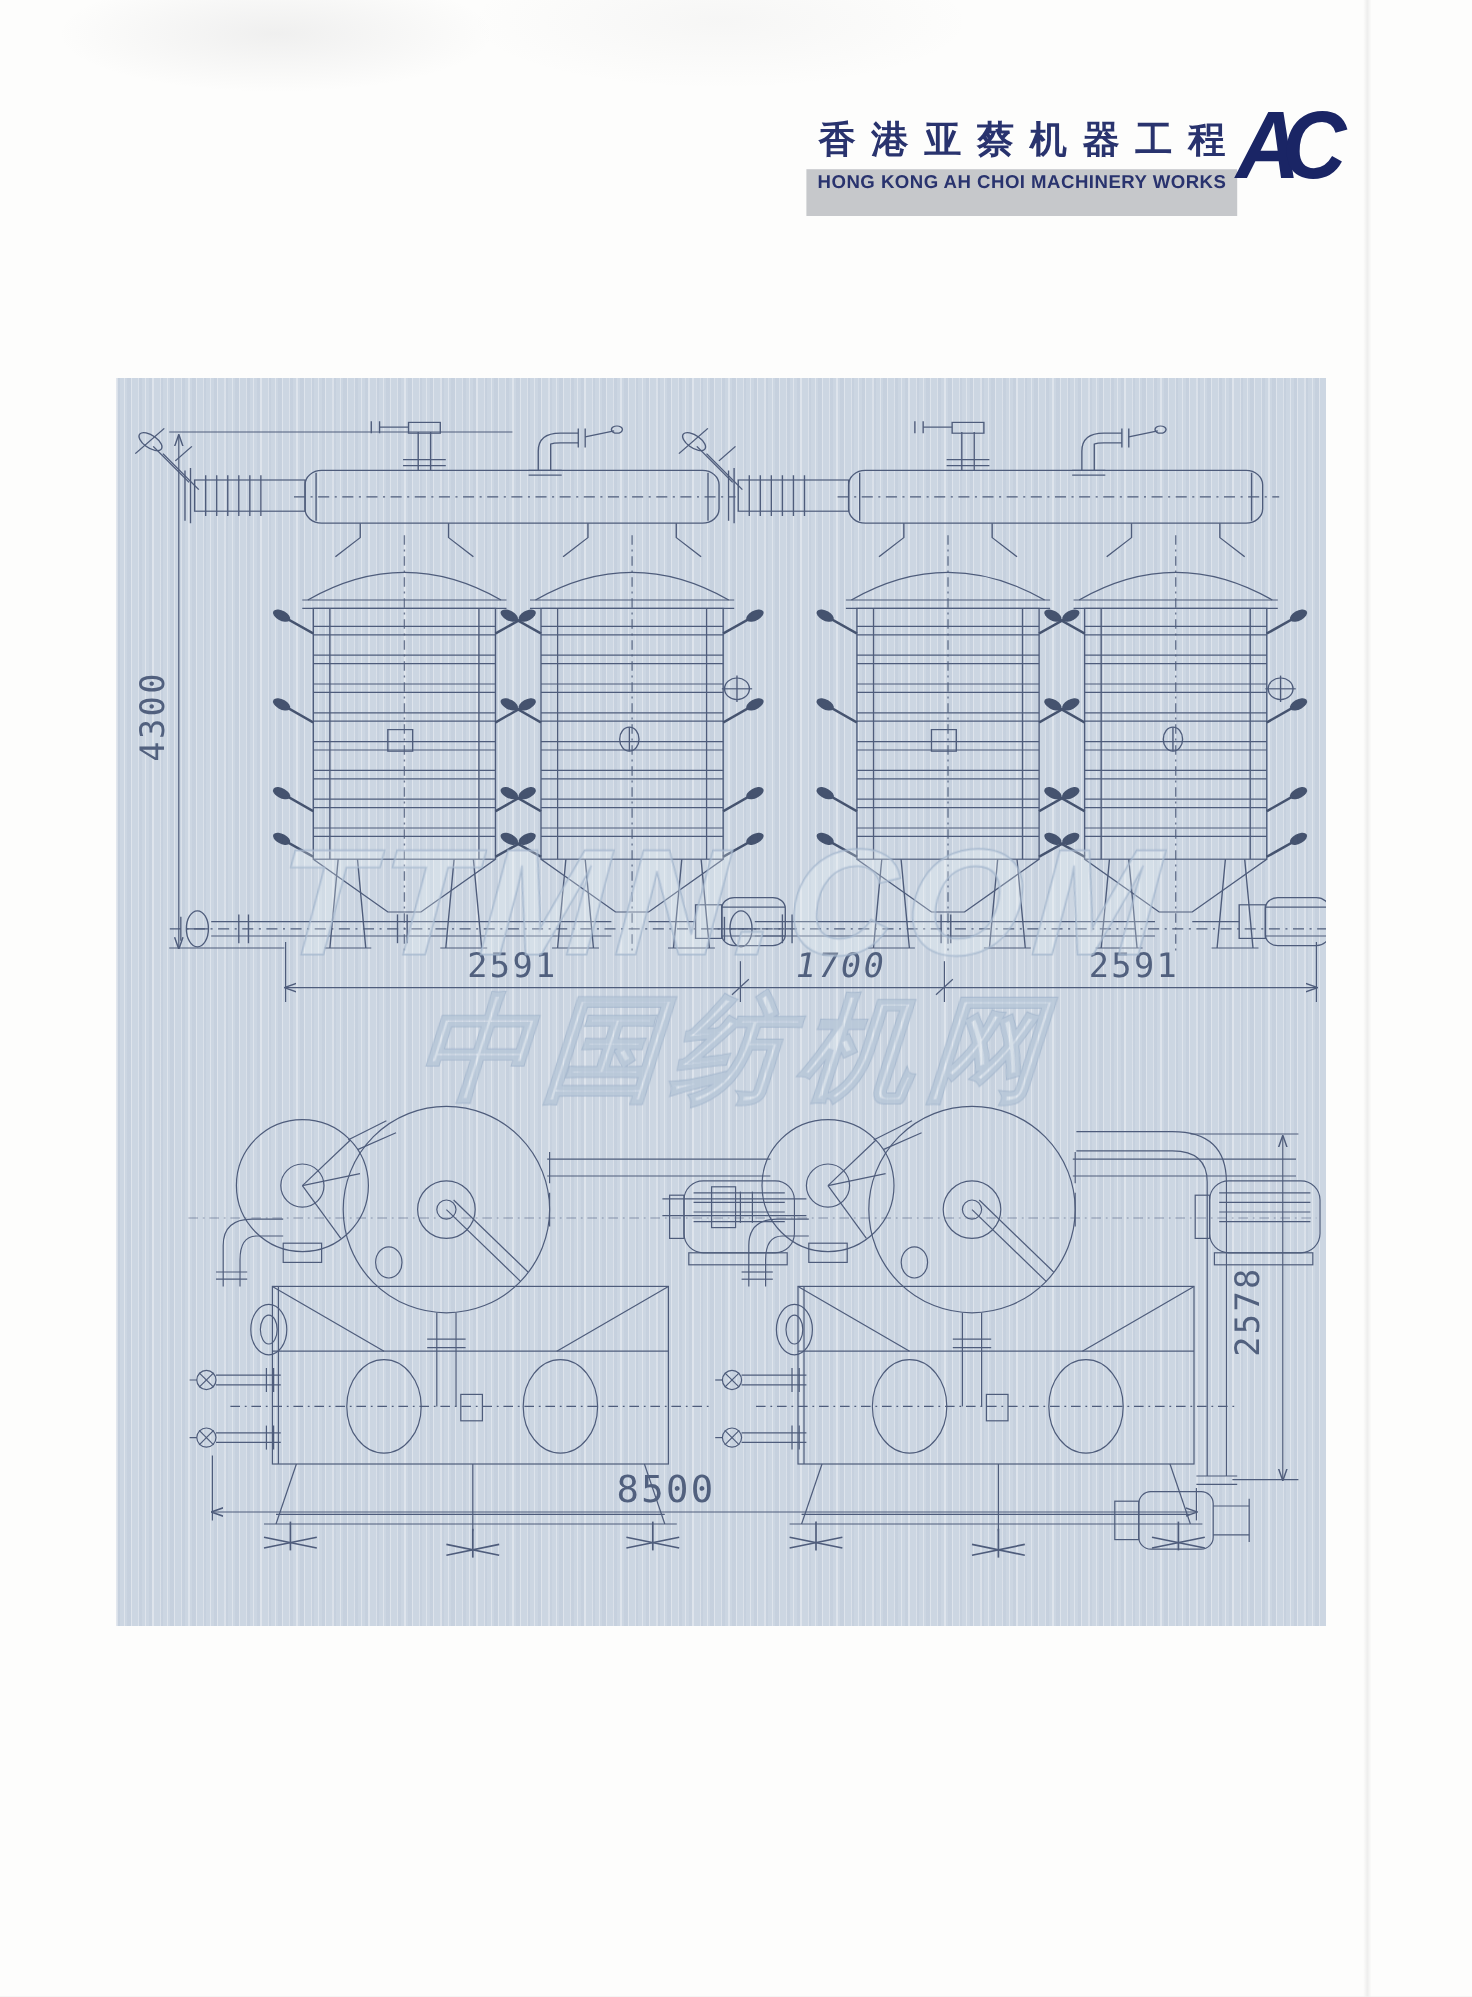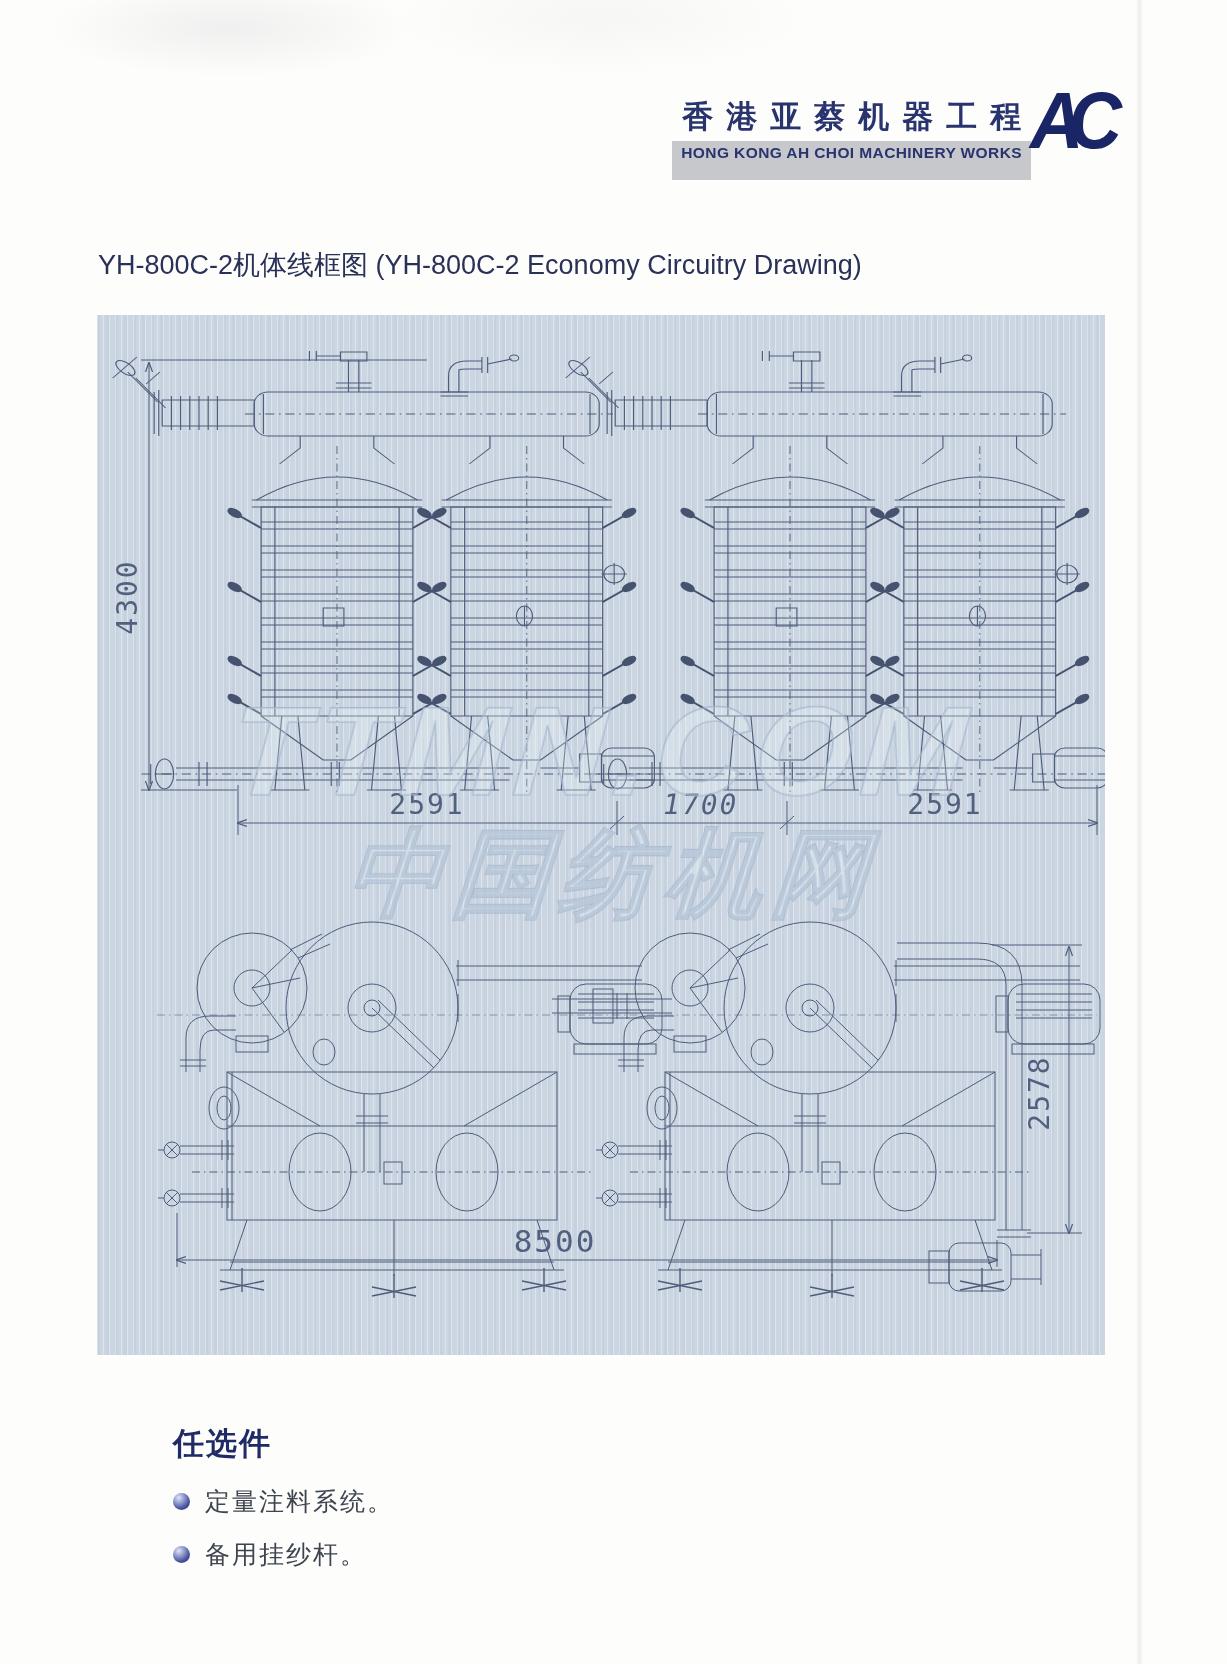--- a/index.html
+++ b/index.html
@@ -84,21 +84,20 @@
 
 <div class="page">
   <div class="crease"></div>
 
   <div class="brand">
     <div class="brand-cn">香港亚蔡机器工程</div>
     <div class="brand-en">HONG KONG AH CHOI MACHINERY WORKS</div>
   </div>
   <div class="brand-logo">AC</div>
 
-  <div class="page-title">YH-800C-2机体线框图  (YH-800C-2 Economy Circuitry Drawing)</div>
 
   <div class="panel">
     <svg width="1008" height="1040" viewBox="0 0 1008 1040">
       <defs>
         <marker id="arr" viewBox="0 0 10 10" refX="9" refY="5" markerWidth="10" markerHeight="10" orient="auto-start-reverse">
           <path d="M0,1.5 L10,5 L0,8.5" fill="none" stroke="#4e5c7b" stroke-width="1.2"></path>
         </marker>
 
         <g id="plateset" stroke="#4e5c7b" stroke-width="1">
           <line x1="0" y1="0" x2="132" y2="0"></line>
@@ -390,25 +389,14 @@
         <text class="dimtxt" x="458" y="937" text-anchor="middle" stroke="none" style="font-size:31px">8500</text>
       </g>
 
       <g opacity="0.8">
         <text class="wm1" x="165" y="480" transform="skewX(-4)">TTMN.COM</text>
         <text class="wm2" x="290" y="592" transform="skewX(-4)">中国纺机网</text>
       </g>
     </svg>
   </div>
 
-  <div class="options-cn">
-    <div class="opt-heading-cn">任选件</div>
-    <div class="opt-item opt-item-cn">
-      <span class="ball"></span>
-      <span class="opt-label">定量注料系统。</span>
-    </div>
-    <div class="opt-item opt-item-cn">
-      <span class="ball"></span>
-      <span class="opt-label">备用挂纱杆。</span>
-    </div>
-  </div>
 
 </div>
 
 </body></html>

